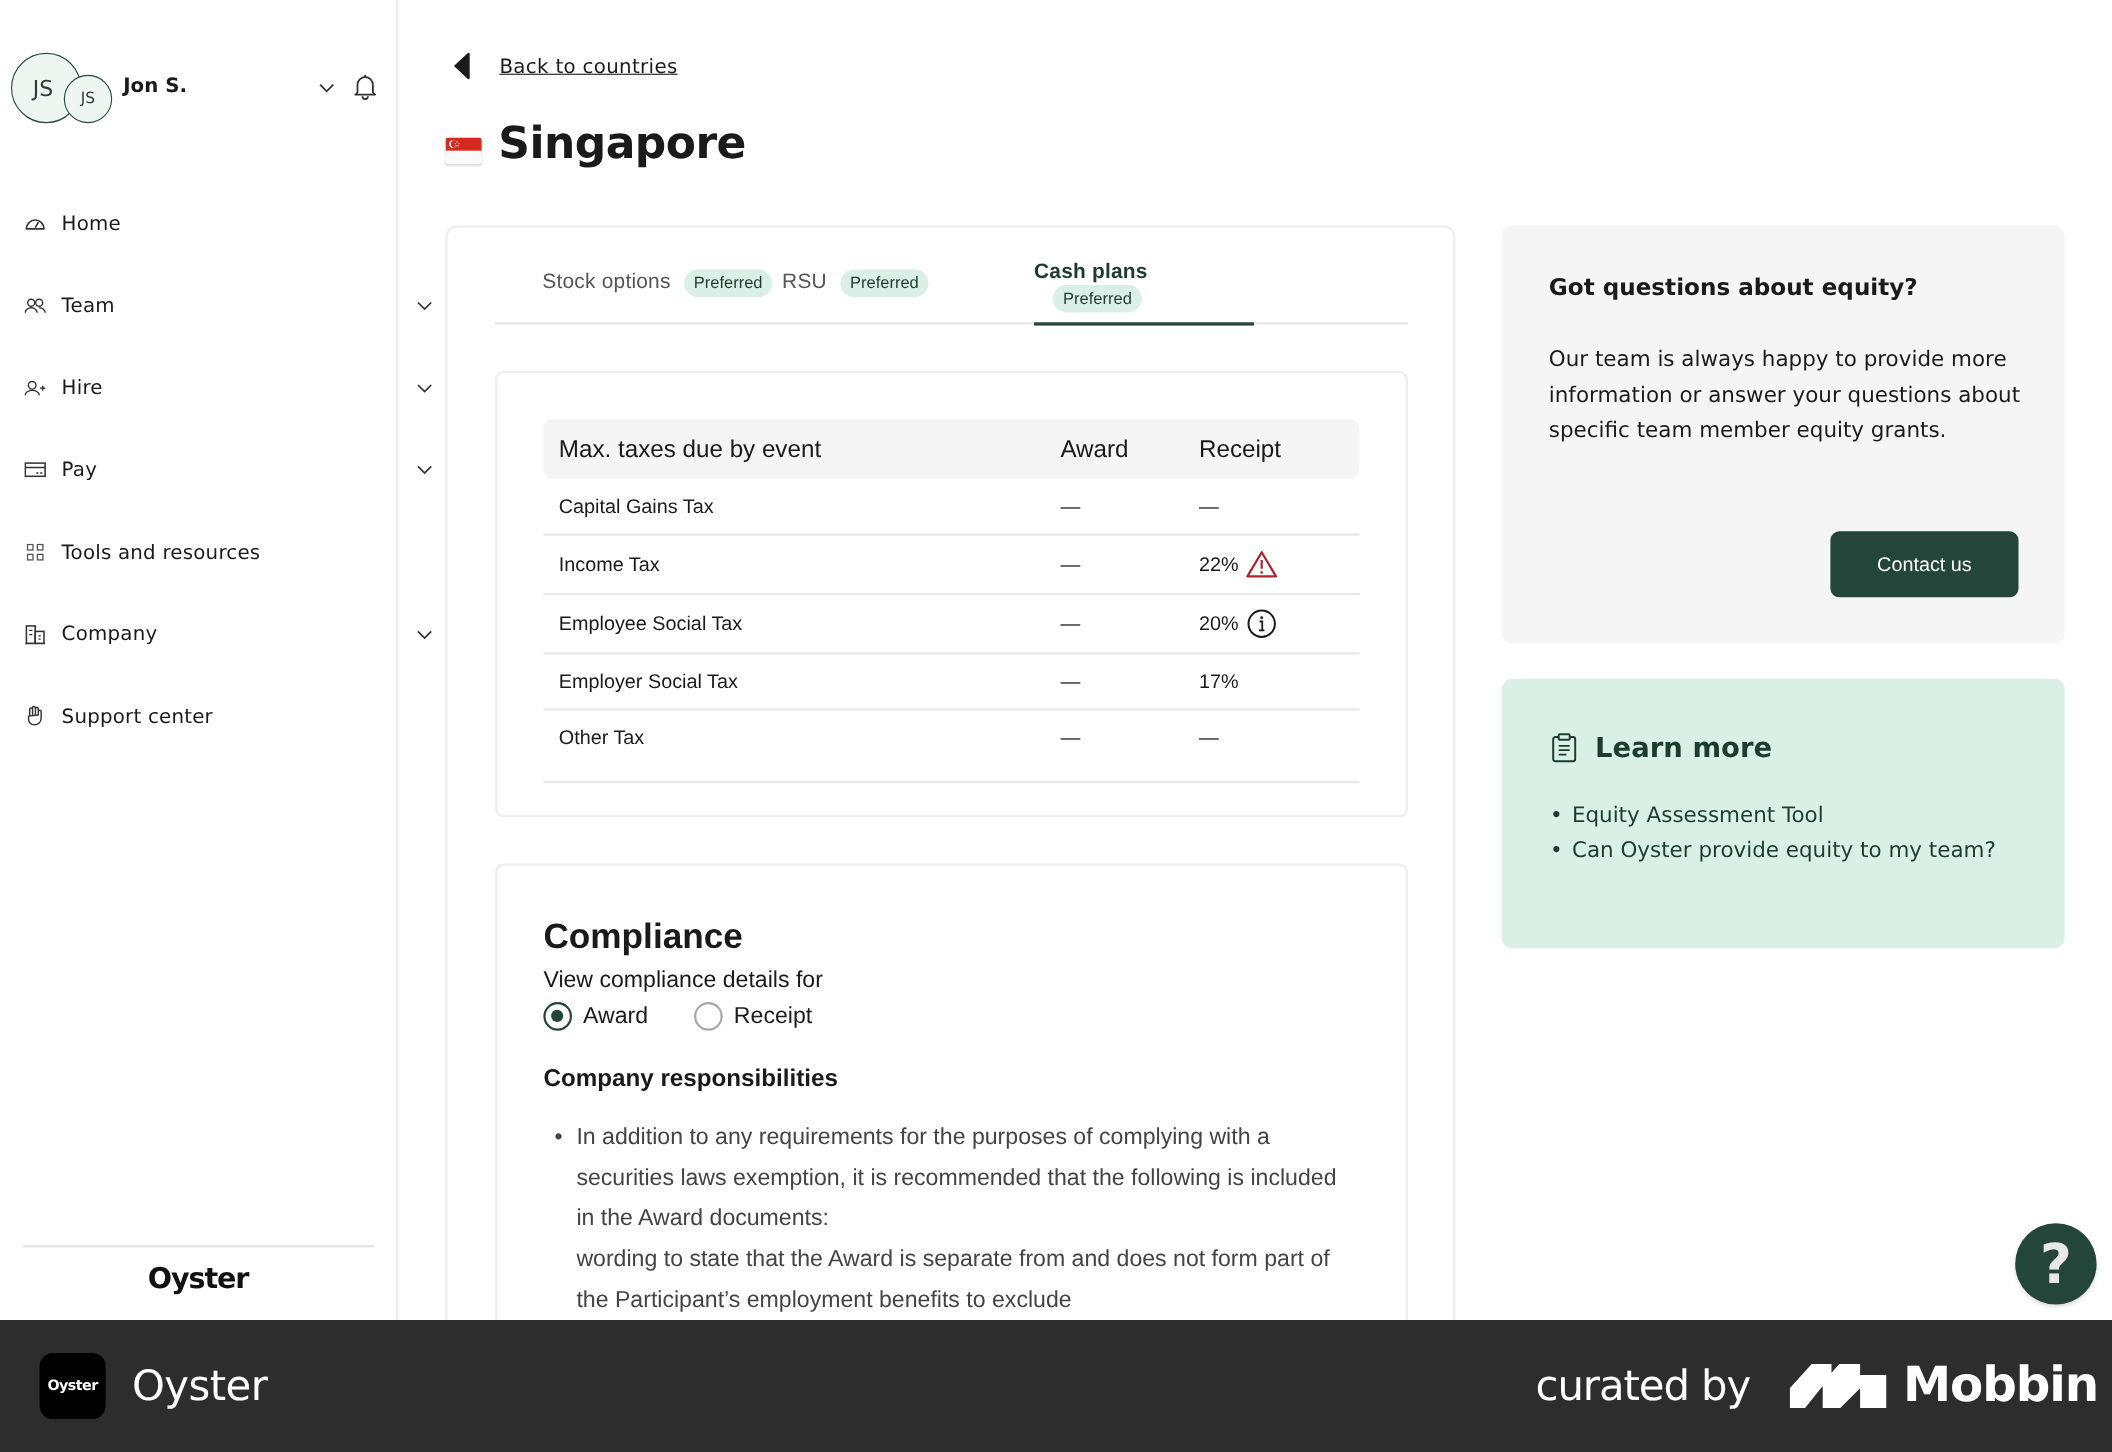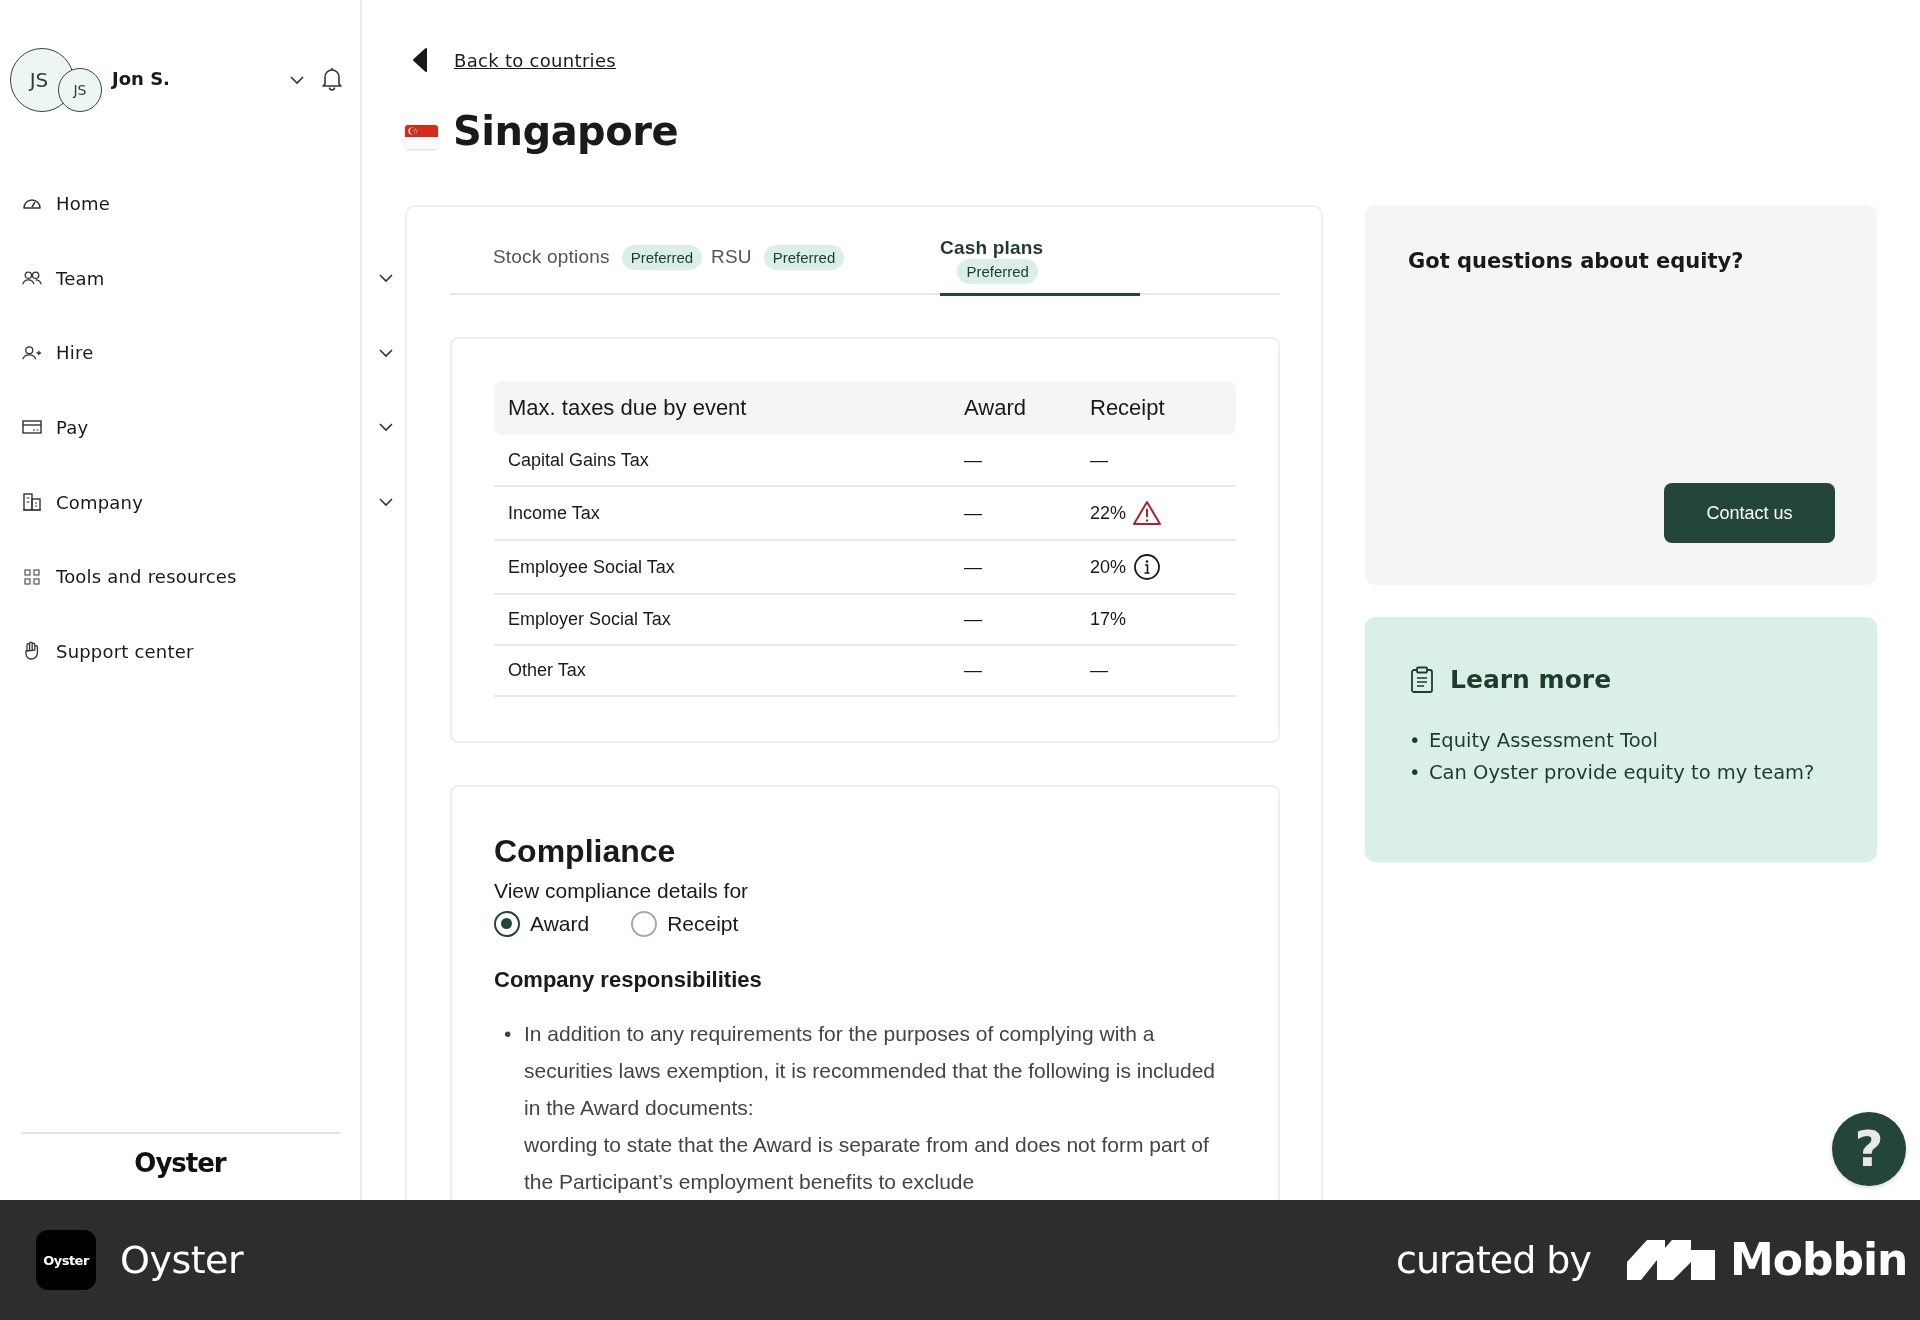--- a/index.html
+++ b/index.html
@@ -155,41 +155,41 @@
             <path d="M11 11 H13 M14.5 11 H16.5" stroke="#333" stroke-width="1.2"></path>
           </svg>
         </span>
       <span class="nav-label">Pay</span>
       <svg class="nav-chevron" viewBox="0 0 18 18">
           <path d="M3 6 L9 12 L15 6" fill="none" stroke="#333" stroke-width="1.6"></path>
         </svg>
     </div>
     <div class="nav-item">
       <span class="nav-icon">
-          <svg width="20" height="18" viewBox="0 0 20 18">
-            <rect x="2" y="1" width="8" height="16" fill="none" stroke="#333" stroke-width="1.4"></rect>
-            <rect x="10" y="6" width="8" height="11" fill="none" stroke="#333" stroke-width="1.4"></rect>
-            <path d="M4.5 5 H7.5 M4.5 9 H7.5 M13 10 H15 M13 13 H15 M1 17 H19" stroke="#333" stroke-width="1.2"></path>
-          </svg>
-        </span>
-      <span class="nav-label">Company</span>
-      <svg class="nav-chevron" viewBox="0 0 18 18">
-          <path d="M3 6 L9 12 L15 6" fill="none" stroke="#333" stroke-width="1.6"></path>
-        </svg>
-    </div>
-    <div class="nav-item">
-      <span class="nav-icon">
           <svg width="16" height="16" viewBox="0 0 16 16">
             <rect x="1" y="1" width="5" height="5" fill="none" stroke="#555" stroke-width="1.2"></rect>
             <rect x="10" y="1" width="5" height="5" fill="none" stroke="#555" stroke-width="1.2"></rect>
             <rect x="1" y="10" width="5" height="5" fill="none" stroke="#555" stroke-width="1.2"></rect>
             <rect x="10" y="10" width="5" height="5" fill="none" stroke="#555" stroke-width="1.2"></rect>
           </svg>
         </span>
       <span class="nav-label">Tools and resources</span>
+    </div>
+    <div class="nav-item">
+      <span class="nav-icon">
+          <svg width="20" height="18" viewBox="0 0 20 18">
+            <rect x="2" y="1" width="8" height="16" fill="none" stroke="#333" stroke-width="1.4"></rect>
+            <rect x="10" y="6" width="8" height="11" fill="none" stroke="#333" stroke-width="1.4"></rect>
+            <path d="M4.5 5 H7.5 M4.5 9 H7.5 M13 10 H15 M13 13 H15 M1 17 H19" stroke="#333" stroke-width="1.2"></path>
+          </svg>
+        </span>
+      <span class="nav-label">Company</span>
+      <svg class="nav-chevron" viewBox="0 0 18 18">
+          <path d="M3 6 L9 12 L15 6" fill="none" stroke="#333" stroke-width="1.6"></path>
+        </svg>
     </div>
     <div class="nav-item">
       <span class="nav-icon">
           <svg width="18" height="20" viewBox="0 0 18 20">
             <path d="M4 10 V4 a1.3 1.3 0 0 1 2.6 0 V9 M6.6 8 V2.5 a1.3 1.3 0 0 1 2.6 0 V9 M9.2 8 V3.5 a1.3 1.3 0 0 1 2.6 0 V9 M11.8 9 V6 a1.3 1.3 0 0 1 2.6 0 V12 a6 6 0 0 1 -6 6 H8 a5 5 0 0 1 -5 -5 V10 Z" fill="none" stroke="#333" stroke-width="1.3" stroke-linejoin="round"></path>
           </svg>
         </span>
       <span class="nav-label">Support center</span>
     </div>
   </nav>
@@ -272,21 +272,21 @@
               <circle cx="15" cy="8.5" r="1.3" fill="#1a1a1a"></circle>
               <path d="M13 12 H15.5 V20 M12.5 20 H17.5" fill="none" stroke="#1a1a1a" stroke-width="1.6"></path>
             </svg>
         </div>
       </div>
       <div class="tax-row" style="height:51px;">
         <span class="col-name" style="top:14px;">Employer Social Tax</span>
         <span class="col-award" style="top:14px;">—</span>
         <span class="col-receipt" style="top:14px;">17%</span>
       </div>
-      <div class="tax-row" style="height:51px;">
+      <div class="tax-row" style="height:66px;">
         <span class="col-name" style="top:14px;">Other Tax</span>
         <span class="col-award" style="top:14px;">—</span>
         <span class="col-receipt" style="top:14px;">—</span>
       </div>
     </div>
   </div>
 
   <div class="comp-card">
     <h2 class="comp-title">Compliance</h2>
     <div class="comp-sub">View compliance details for</div>
@@ -305,20 +305,21 @@
       <li>
         <span>In addition to any requirements for the purposes of complying with a securities laws exemption, it is recommended that the following is included in the Award documents:</span><br>
         <span>wording to state that the Award is separate from and does not form part of the Participant’s employment benefits to exclude</span>
       </li>
     </ul>
   </div>
 </section>
 
 <aside class="q-card">
   <h3 class="q-title">Got questions about equity?</h3>
+  <p class="q-body">Our team is always happy to provide more information or answer your questions about specific team member equity grants.</p>
   <button class="contact-btn">Contact us</button>
 </aside>
 
 <aside class="learn-card">
   <div class="learn-head">
     <svg width="24" height="28" viewBox="0 0 24 28">
         <rect x="2" y="4" width="20" height="22" rx="2" fill="none" stroke="#1c3d2e" stroke-width="1.8"></rect>
         <rect x="7" y="1.5" width="10" height="5" rx="1" fill="#daf0e6" stroke="#1c3d2e" stroke-width="1.8"></rect>
         <path d="M7 12 H17 M7 16 H17 M7 20 H14" stroke="#1c3d2e" stroke-width="1.6"></path>
       </svg>

